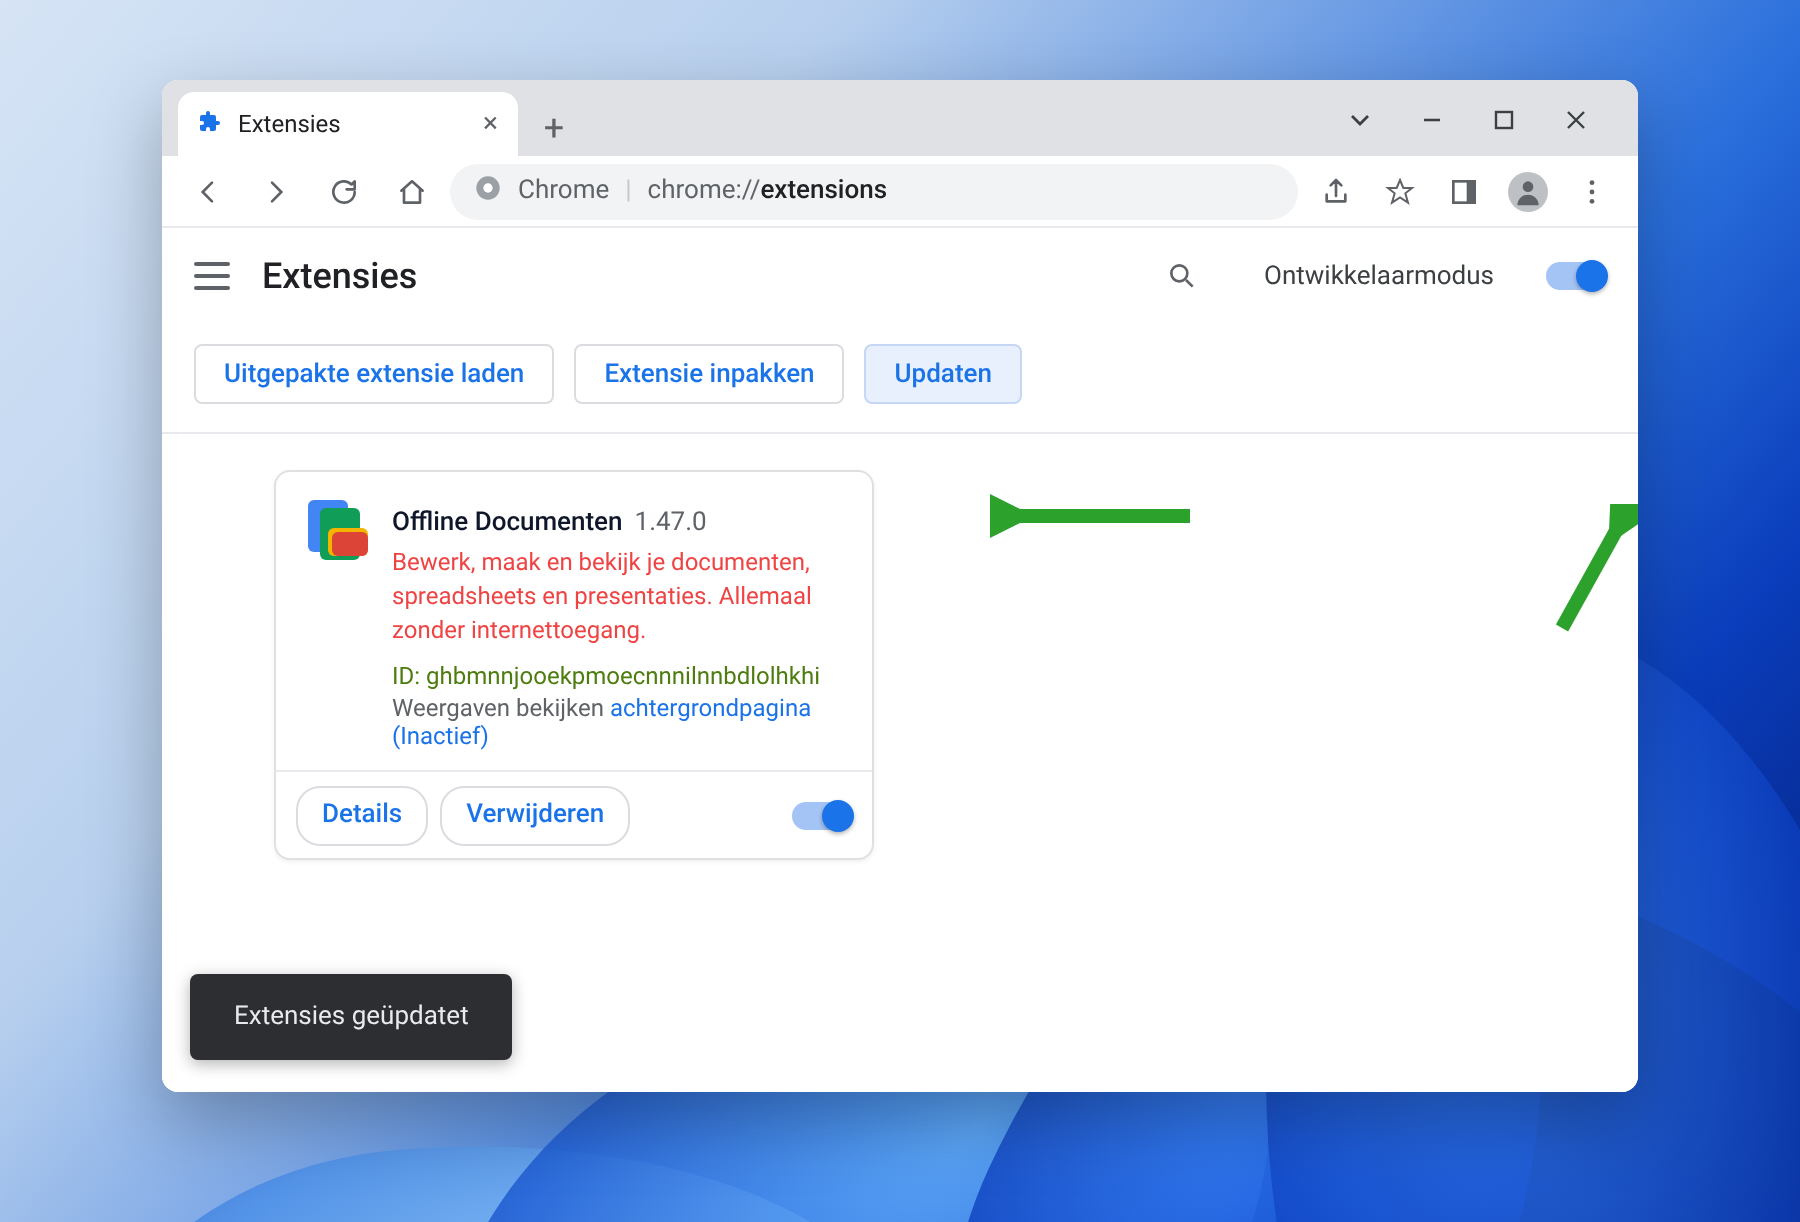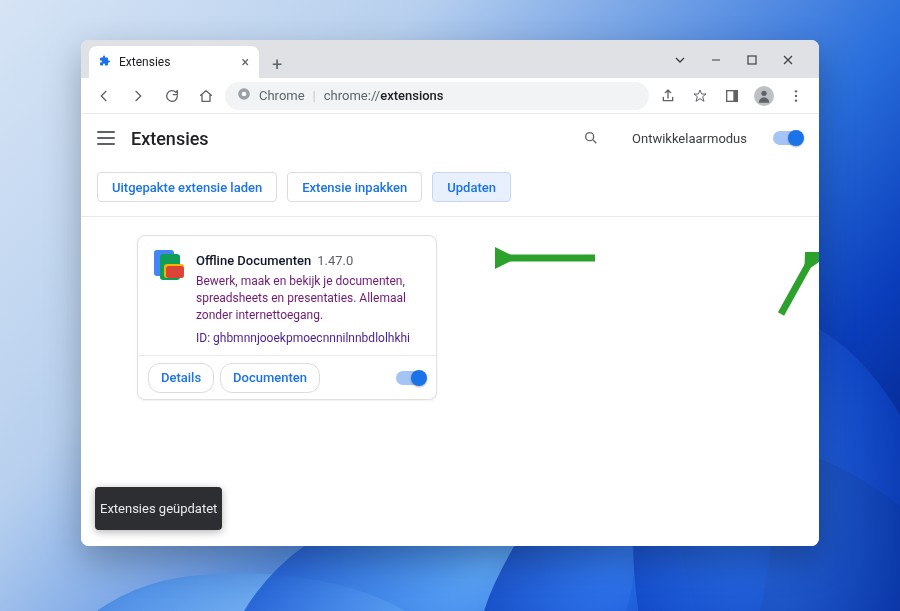--- a/index.html
+++ b/index.html
@@ -45,28 +45,28 @@
   .card-body{padding:14px 16px 10px;display:flex;gap:12px}
   .doc-icon{width:30px;height:30px;flex-shrink:0;position:relative}
   .di-a,.di-b,.di-c{position:absolute;border-radius:3px}
   .di-a{width:20px;height:26px;background:#4285f4;left:0;top:0}
   .di-b{width:20px;height:26px;background:#0f9d58;left:6px;top:4px}
   .di-c{width:20px;height:14px;background:#f4b400;left:10px;top:14px;border-radius:3px}
   .di-c::after{content:"";position:absolute;width:18px;height:12px;background:#db4437;border-radius:3px;left:2px;top:2px}
   .ext-meta{flex:1;min-width:0}
   .ext-title{font-size:13px;color:#0f172a;font-weight:500;display:inline-block}
   .ext-ver{font-size:13px;color:#5f6368;margin-left:6px}
-  .ext-desc{font-size:12px;color:#701a75;line-height:1.4;margin-top:4px}
-  .ext-id{font-size:12px;color:#4c1d95;margin-top:8px}
+  .ext-desc{font-size:12px;color:#ef4444;line-height:1.4;margin-top:4px}
+  .ext-id{font-size:12px;color:#4d7c0f;margin-top:8px}
   .ext-views{font-size:12px;color:#5f6368;margin-top:2px}
   .ext-views a{color:#1a73e8;text-decoration:none}
   .card-foot{height:44px;border-top:1px solid #e8eaed;display:flex;align-items:center;padding:0 10px;gap:6px}
   .tbtn{height:30px;padding:0 12px;border:1px solid #dadce0;border-radius:12px;background:#fff;color:#1a73e8;font-size:13px;font-weight:500;display:flex;align-items:center}
   .card-foot .toggle{margin-left:auto}
-  .toast{position:absolute;left:14px;bottom:16px;background:#2d2e31;color:#e8eaed;font-size:13px;padding:14px 5px;border-radius:4px;box-shadow:0 2px 8px rgba(0,0,0,.3)}
+  .toast{position:absolute;left:14px;bottom:16px;background:#2d2e31;color:#e8eaed;font-size:13px;padding:14px 22px;border-radius:4px;box-shadow:0 2px 8px rgba(0,0,0,.3)}
   .arrow{position:absolute;pointer-events:none}
   .arrow.a1{left:414px;top:130px}
   .arrow.a2{left:692px;top:138px}
 </style>
 </head>
 <body>
 
 <div class="petal p5"></div>
 <div class="petal p4"></div>
 <div class="petal p3"></div>
@@ -208,25 +208,26 @@
         <div class="card-body">
           <div class="doc-icon">
             <span class="di-a"></span>
               <span class="di-b"></span>
               <span class="di-c"></span>
           </div>
           <div class="ext-meta">
             <span class="ext-title">Offline Documenten</span><span class="ext-ver">1.47.0</span>
             <div class="ext-desc">Bewerk, maak en bekijk je documenten, spreadsheets en presentaties. Allemaal zonder internettoegang.</div>
             <div class="ext-id"><span>ID:</span> <span>ghbmnnjooekpmoecnnnilnnbdlolhkhi</span></div>
+            <div class="ext-views"><span>Weergaven bekijken</span> <a href="#">achtergrondpagina (Inactief)</a></div>
           </div>
         </div>
         <div class="card-foot">
           <div class="tbtn">Details</div>
-          <div class="tbtn">Documenten</div>
+          <div class="tbtn">Verwijderen</div>
           <div class="toggle"></div>
         </div>
       </div>
     </div>
 
     <svg class="arrow a1" width="110" height="28">
         <defs>
           <marker id="ah1" markerWidth="8" markerHeight="8" refX="2" refY="4" orient="auto">
             <path d="M8 0L0 4l8 4z" fill="#2ca22c"></path>
           </marker>

